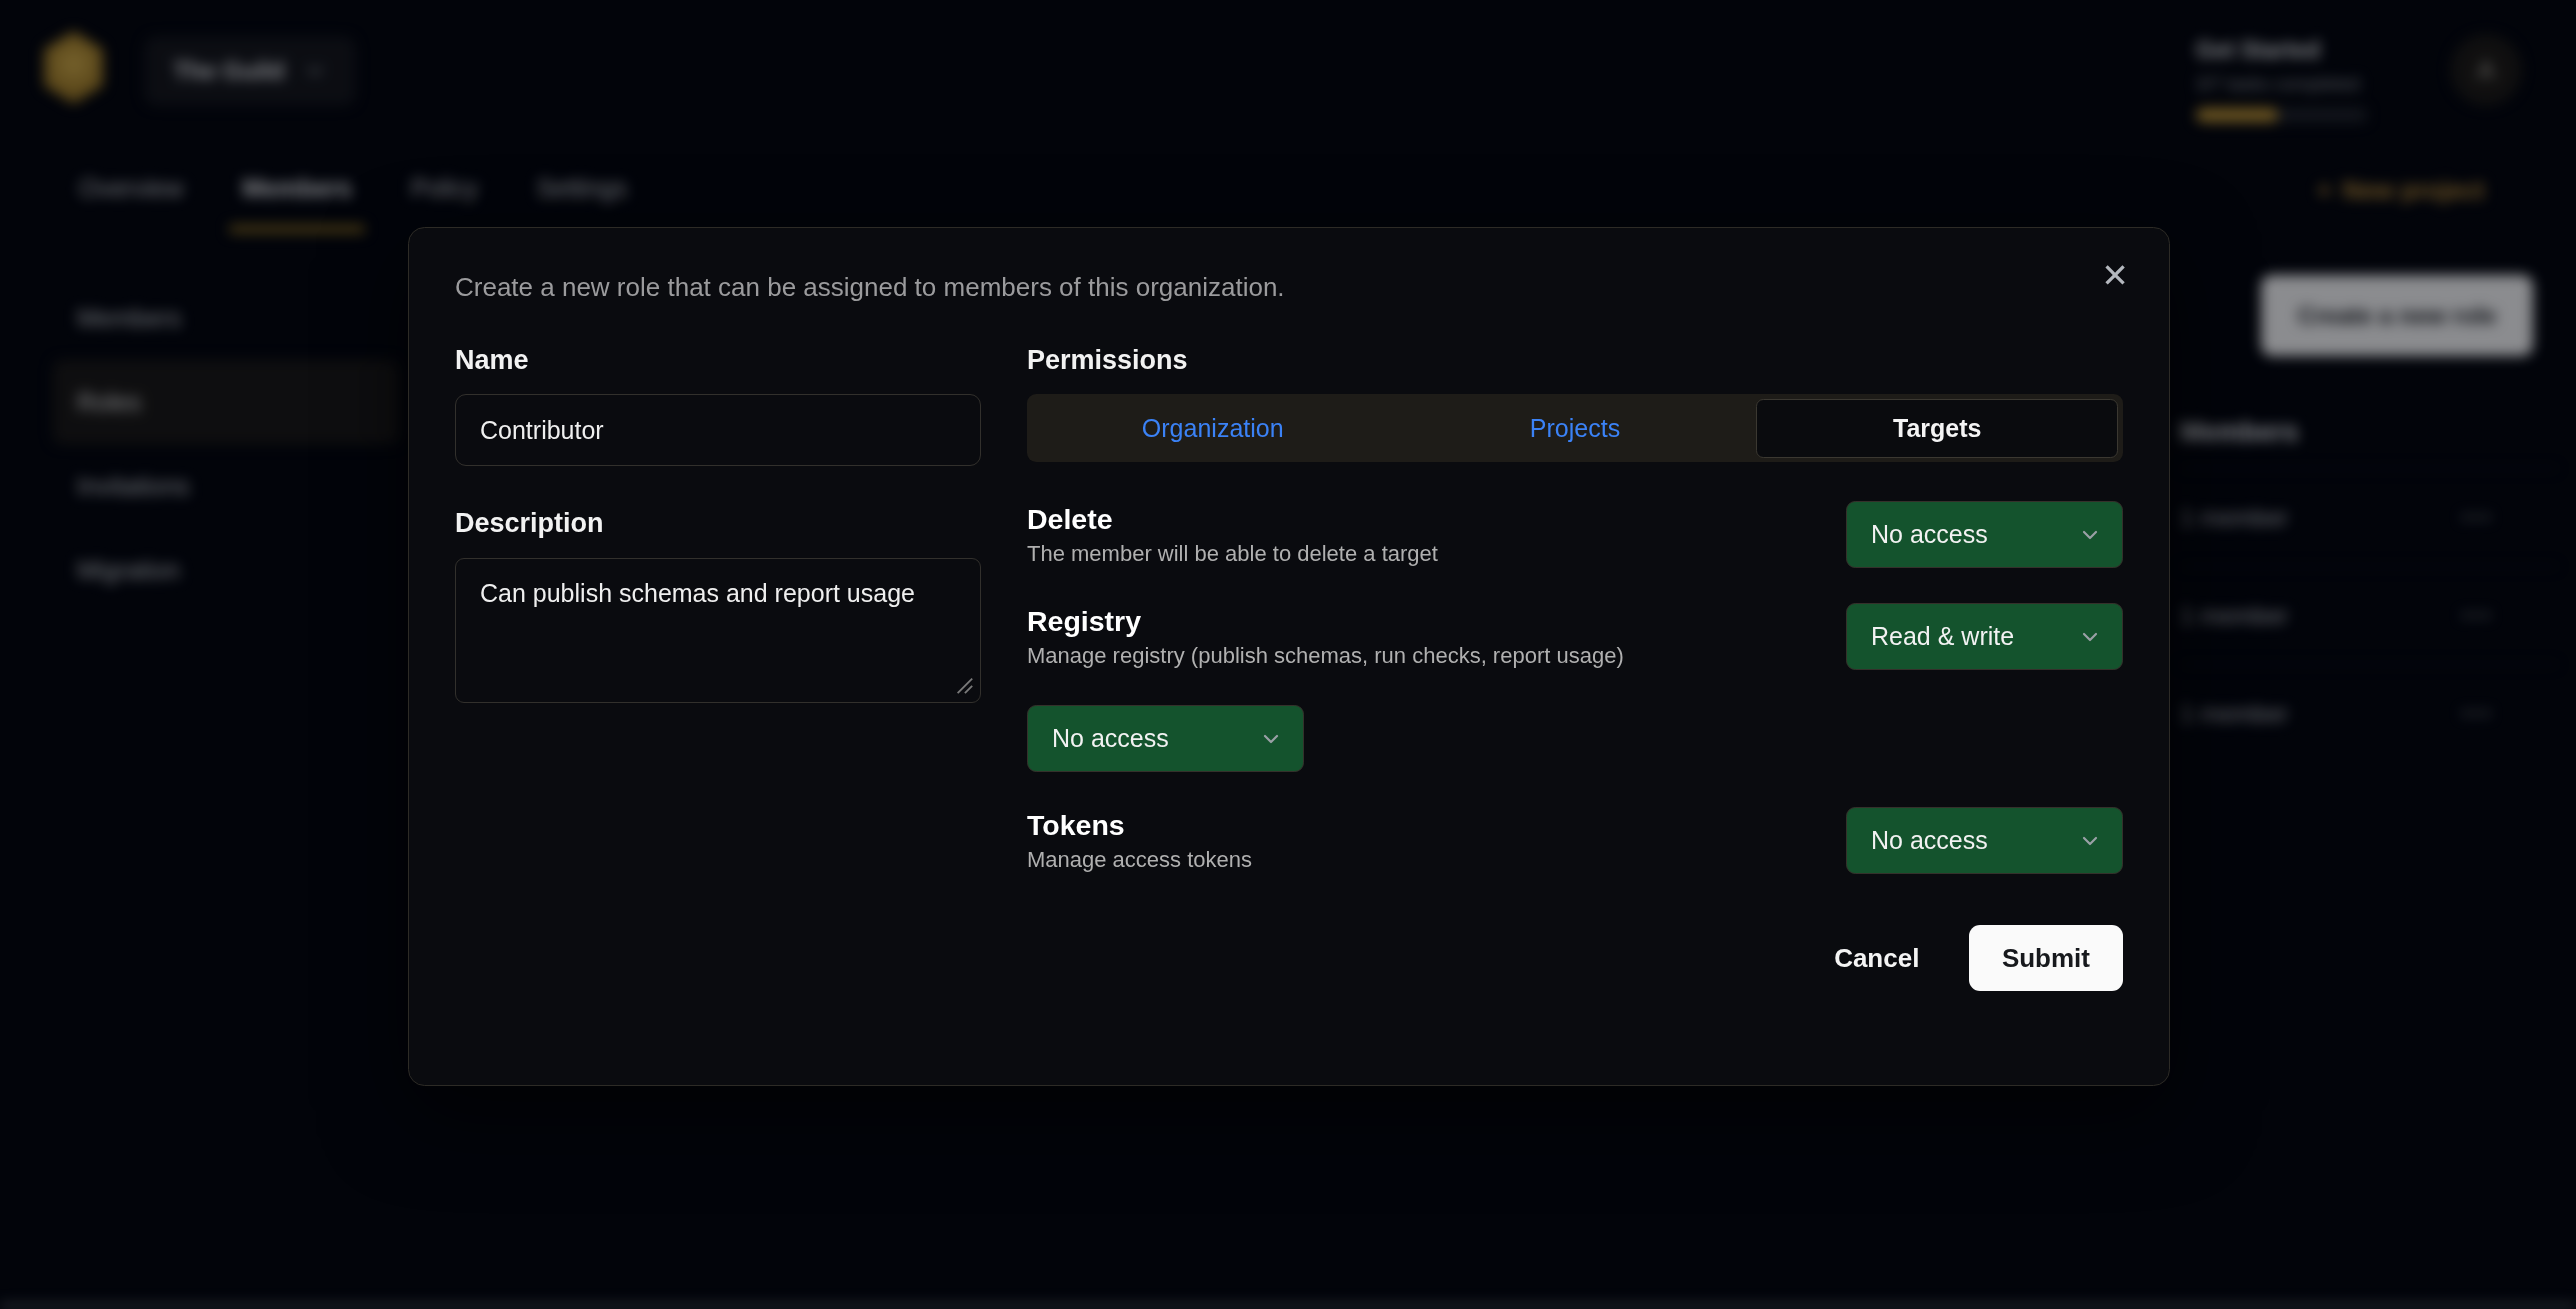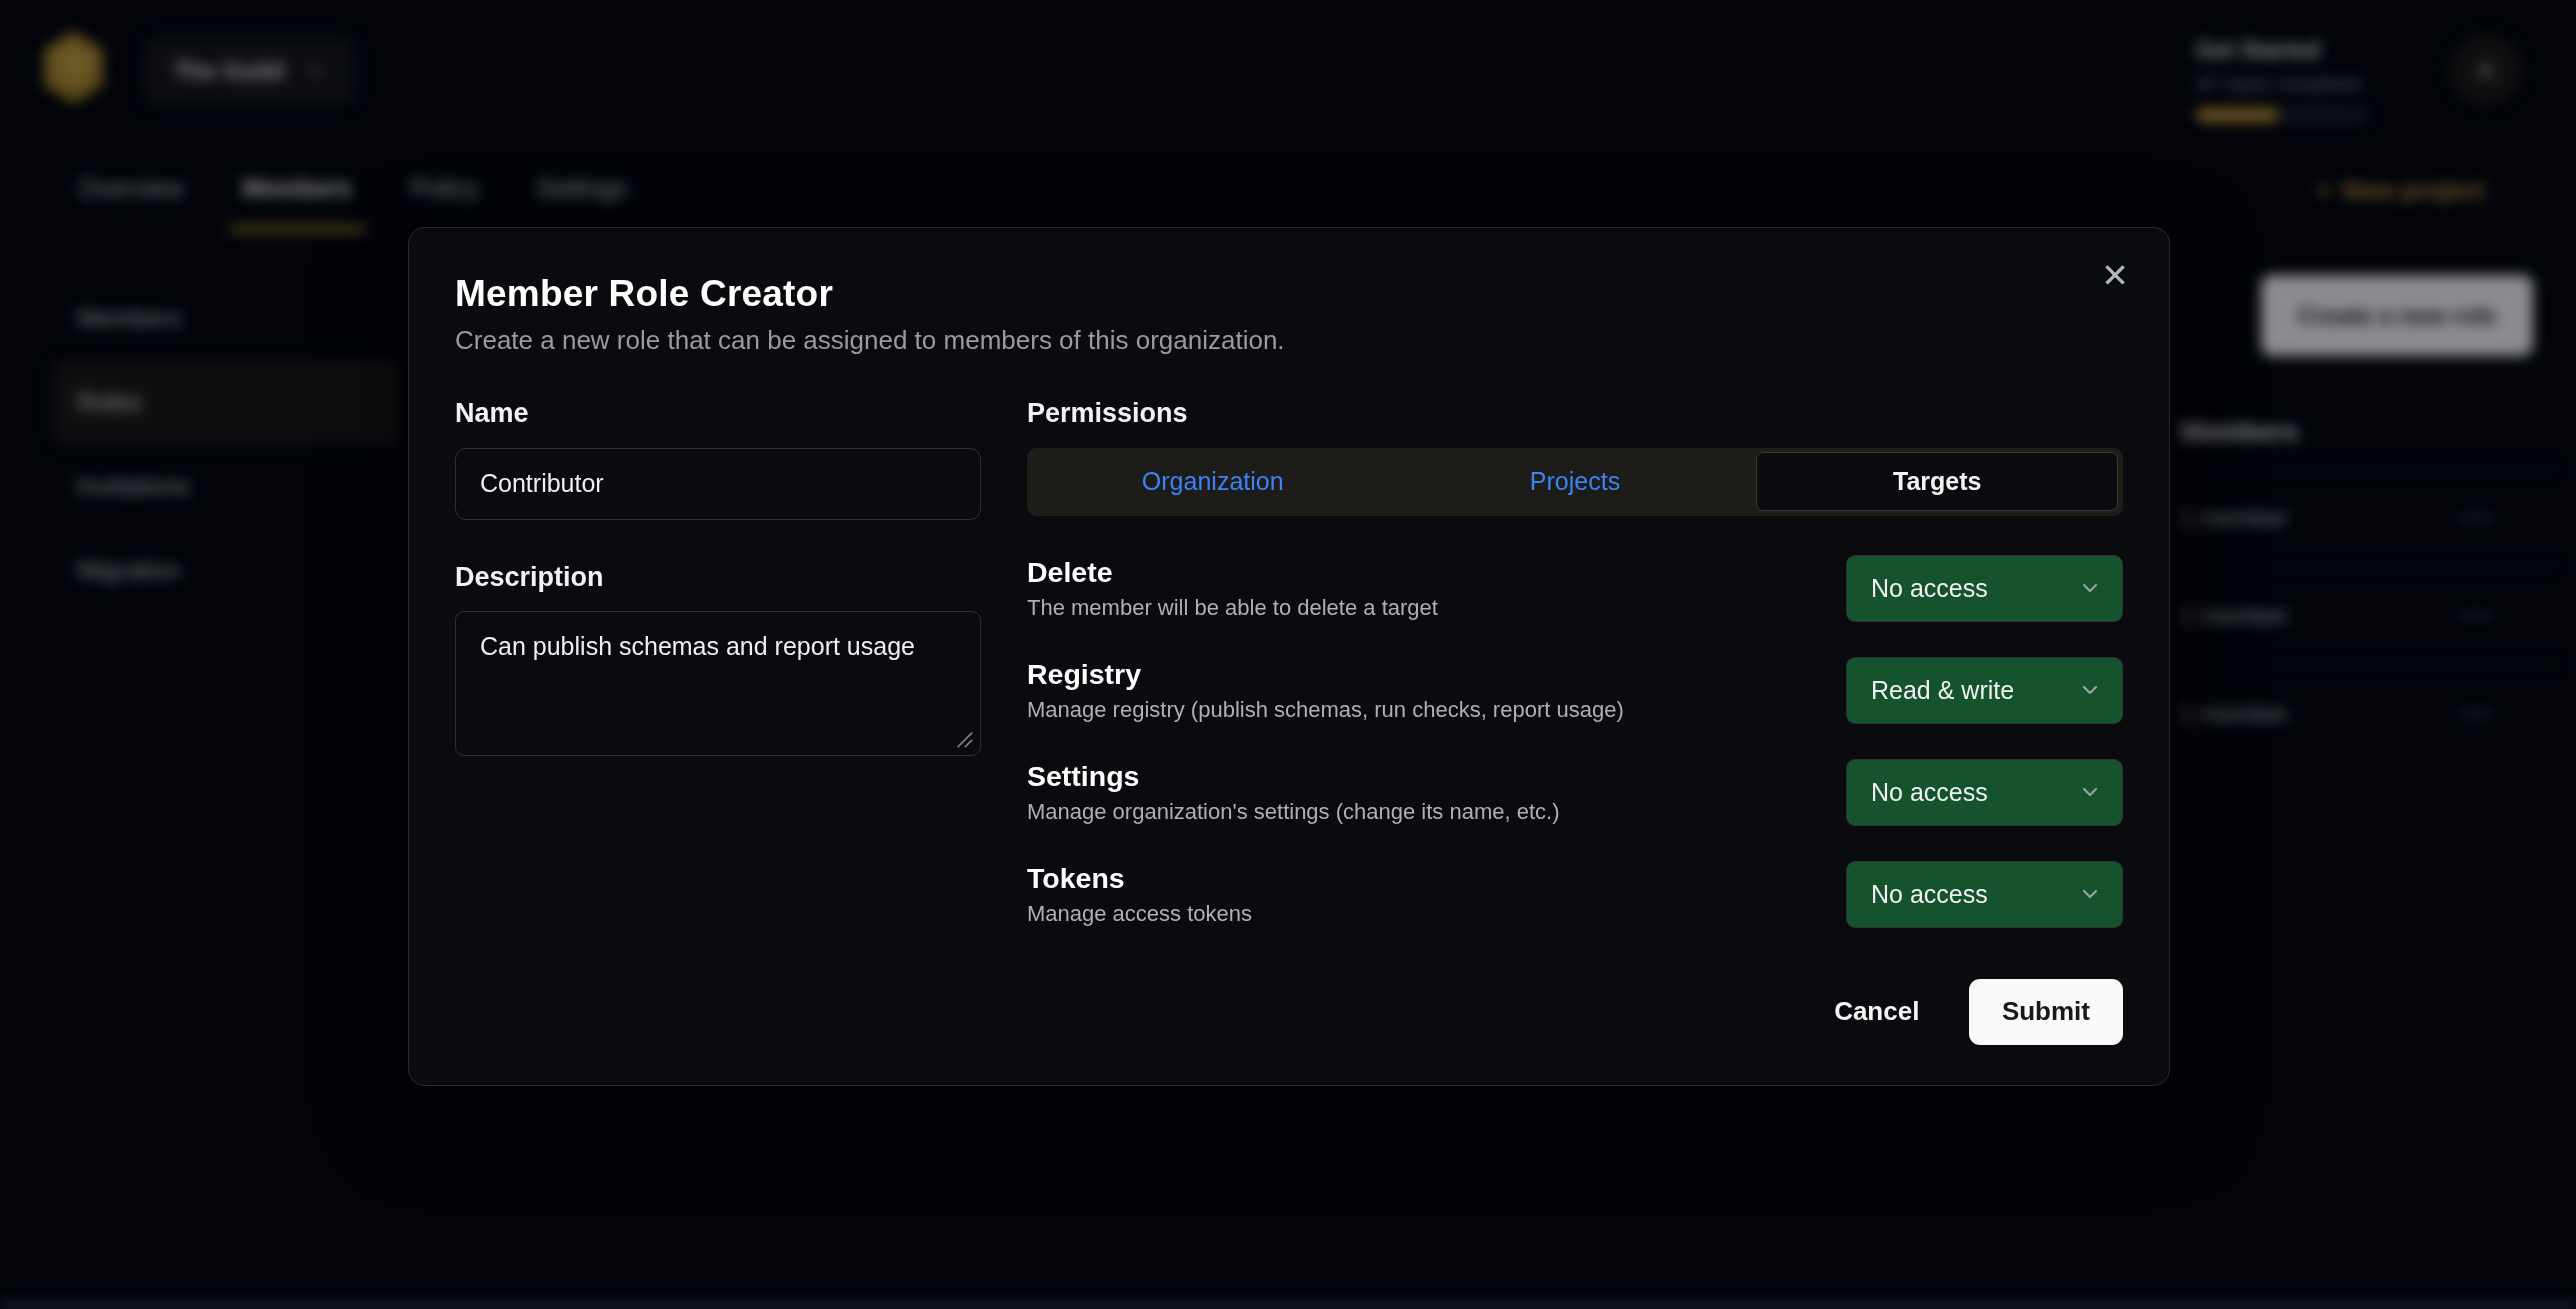--- a/index.html
+++ b/index.html
@@ -199,21 +199,20 @@
   </div>
 
   <div class="bottom-strip"></div>
 </div>
 
 <div class="scrim"></div>
 
 <div class="modal">
   <button class="modal-close">✕</button>
 
-  <div class="modal-title">Member Role Creator</div>
   <div class="modal-desc">Create a new role that can be assigned to members of this organization.</div>
 
   <div class="modal-body">
 
     <div class="col-left">
       <div class="field-label">Name</div>
       <input class="text-input" type="text" value="Contributor" style="">
 
       <div class="field-label mt">Description</div>
       <div class="textarea-wrap">
@@ -260,24 +259,20 @@
         </div>
         <div class="select-btn">
           <span>Read &amp; write</span>
           <svg class="chev" viewBox="0 0 24 24" fill="none" stroke="#9aa0a6" stroke-width="2.2" stroke-linecap="round" stroke-linejoin="round">
               <polyline points="6 9 12 15 18 9"></polyline>
             </svg>
         </div>
       </div>
 
       <div class="perm-row">
-        <div>
-          <div class="perm-title">Settings</div>
-          <div class="perm-desc">Manage organization's settings (change its name, etc.)</div>
-        </div>
         <div class="select-btn">
           <span>No access</span>
           <svg class="chev" viewBox="0 0 24 24" fill="none" stroke="#9aa0a6" stroke-width="2.2" stroke-linecap="round" stroke-linejoin="round">
               <polyline points="6 9 12 15 18 9"></polyline>
             </svg>
         </div>
       </div>
 
       <div class="perm-row">
         <div>

